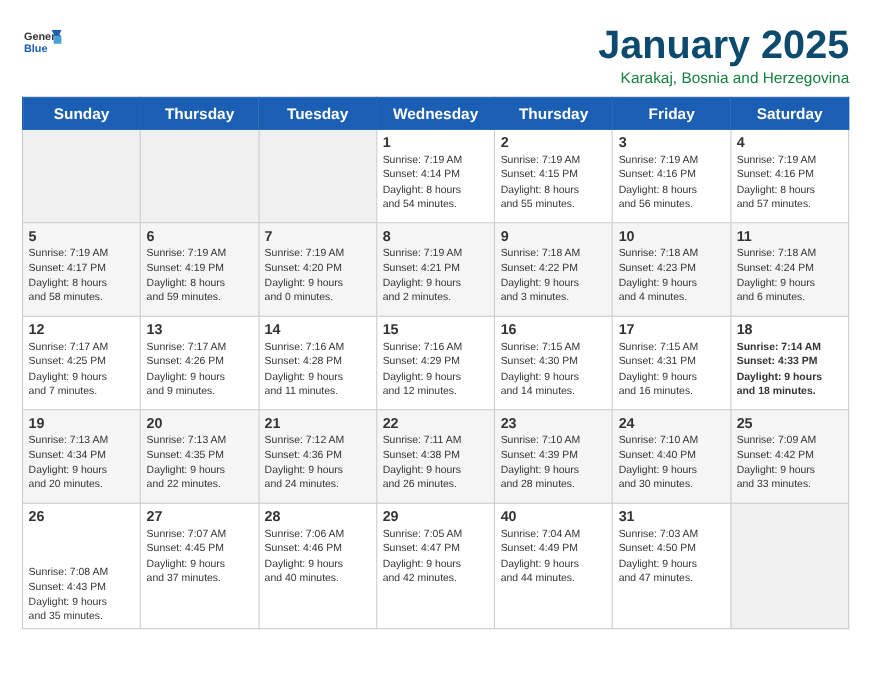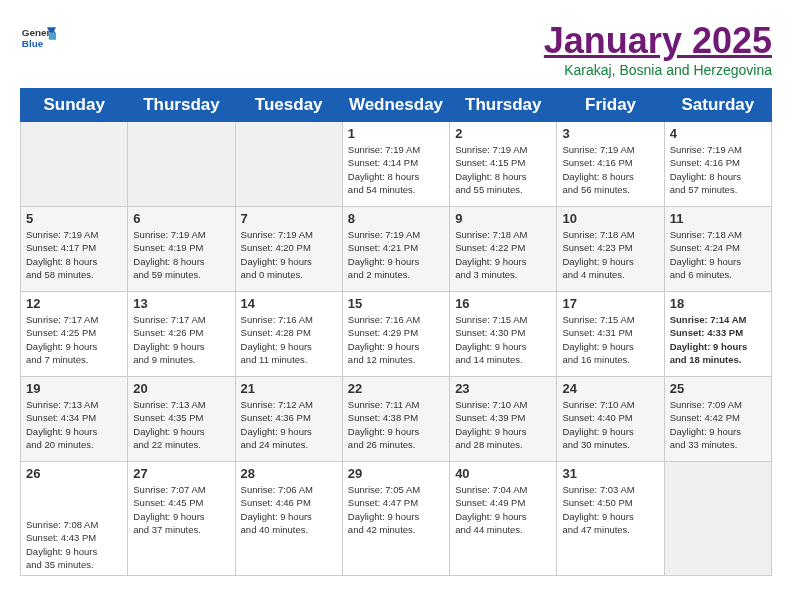--- a/index.html
+++ b/index.html
@@ -24,38 +24,37 @@
     .logo-icon {
       width: 36px;
       height: 36px;
     }
     .title-block {
       text-align: right;
     }
     .calendar-title {
       font-size: 36px;
       font-weight: bold;
-      color: #701a75;
-      text-decoration: underline;
+      color: #0c4a6e;
     }
     .calendar-subtitle {
       font-size: 14px;
       color: #15803d;
     }
     table {
       width: 100%;
       border-collapse: collapse;
       table-layout: fixed;
     }
     .day-header {
       background: #1a5fb4;
       color: #fff;
       text-align: center;
       padding: 6px 2px;
-      font-size: 17px;
+      font-size: 14px;
       font-weight: bold;
       border: 1px solid #1a5fb4;
     }
     td {
       border: 1px solid #ccc;
       vertical-align: top;
       padding: 4px 5px;
       font-size: 10px;
       color: #333;
       height: 85px;

